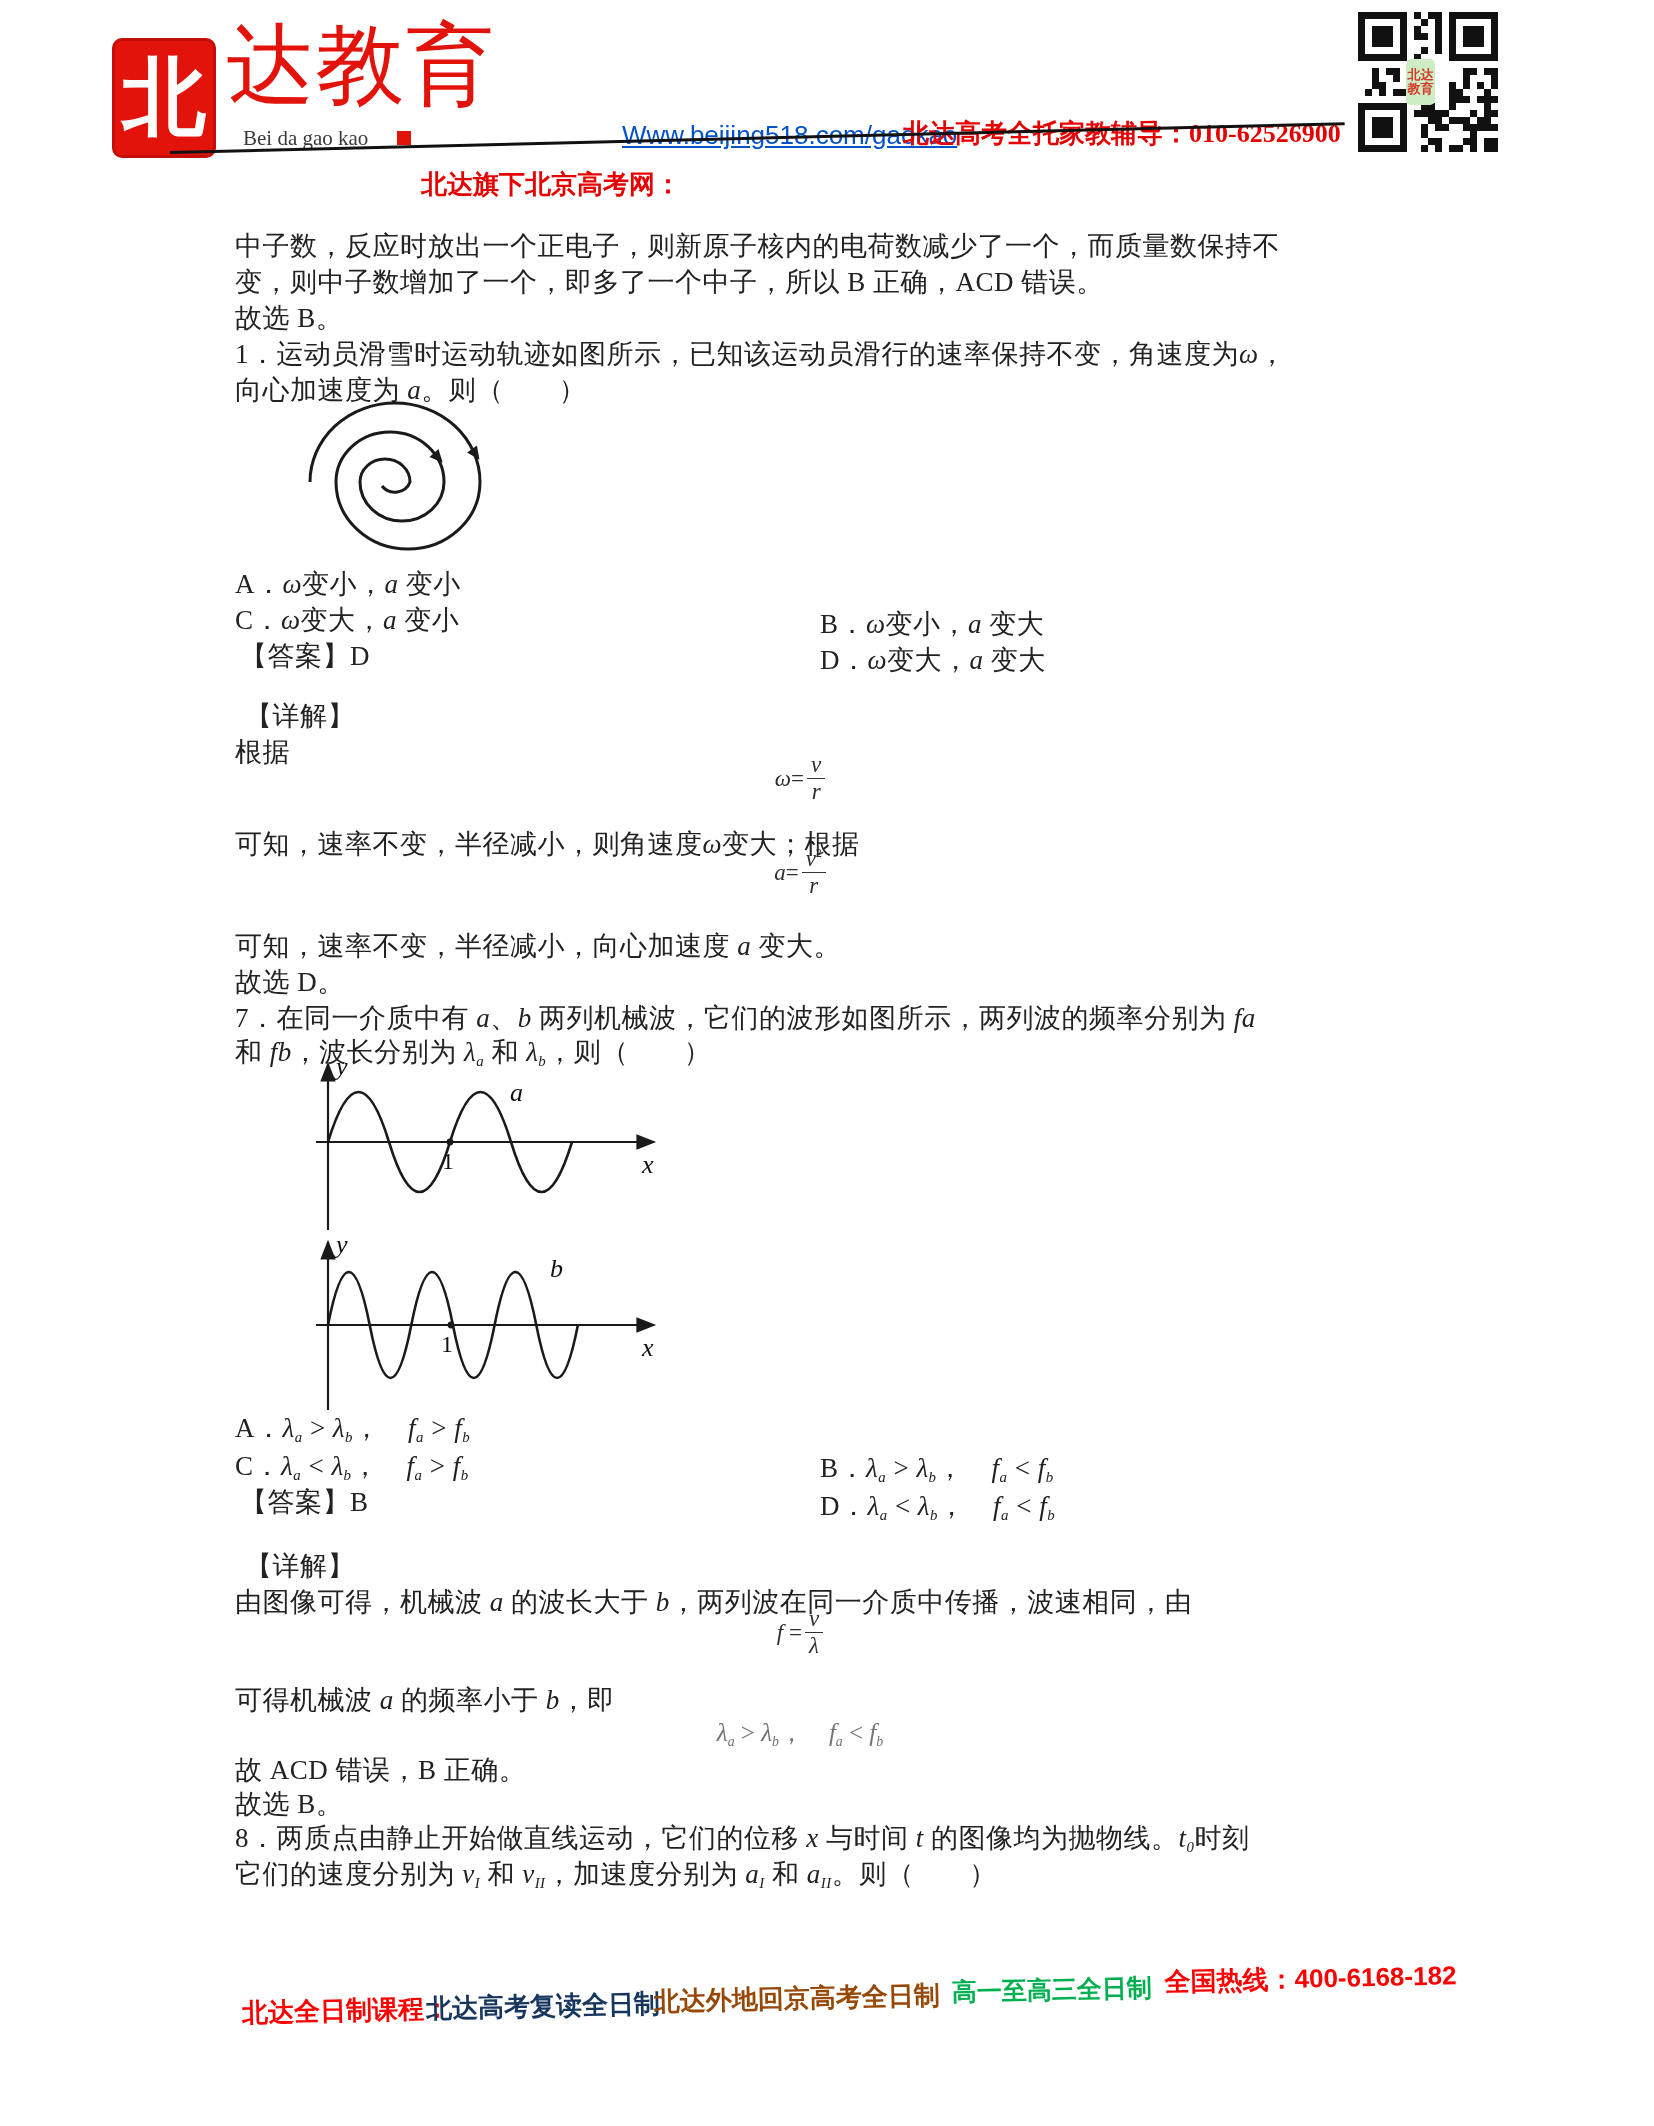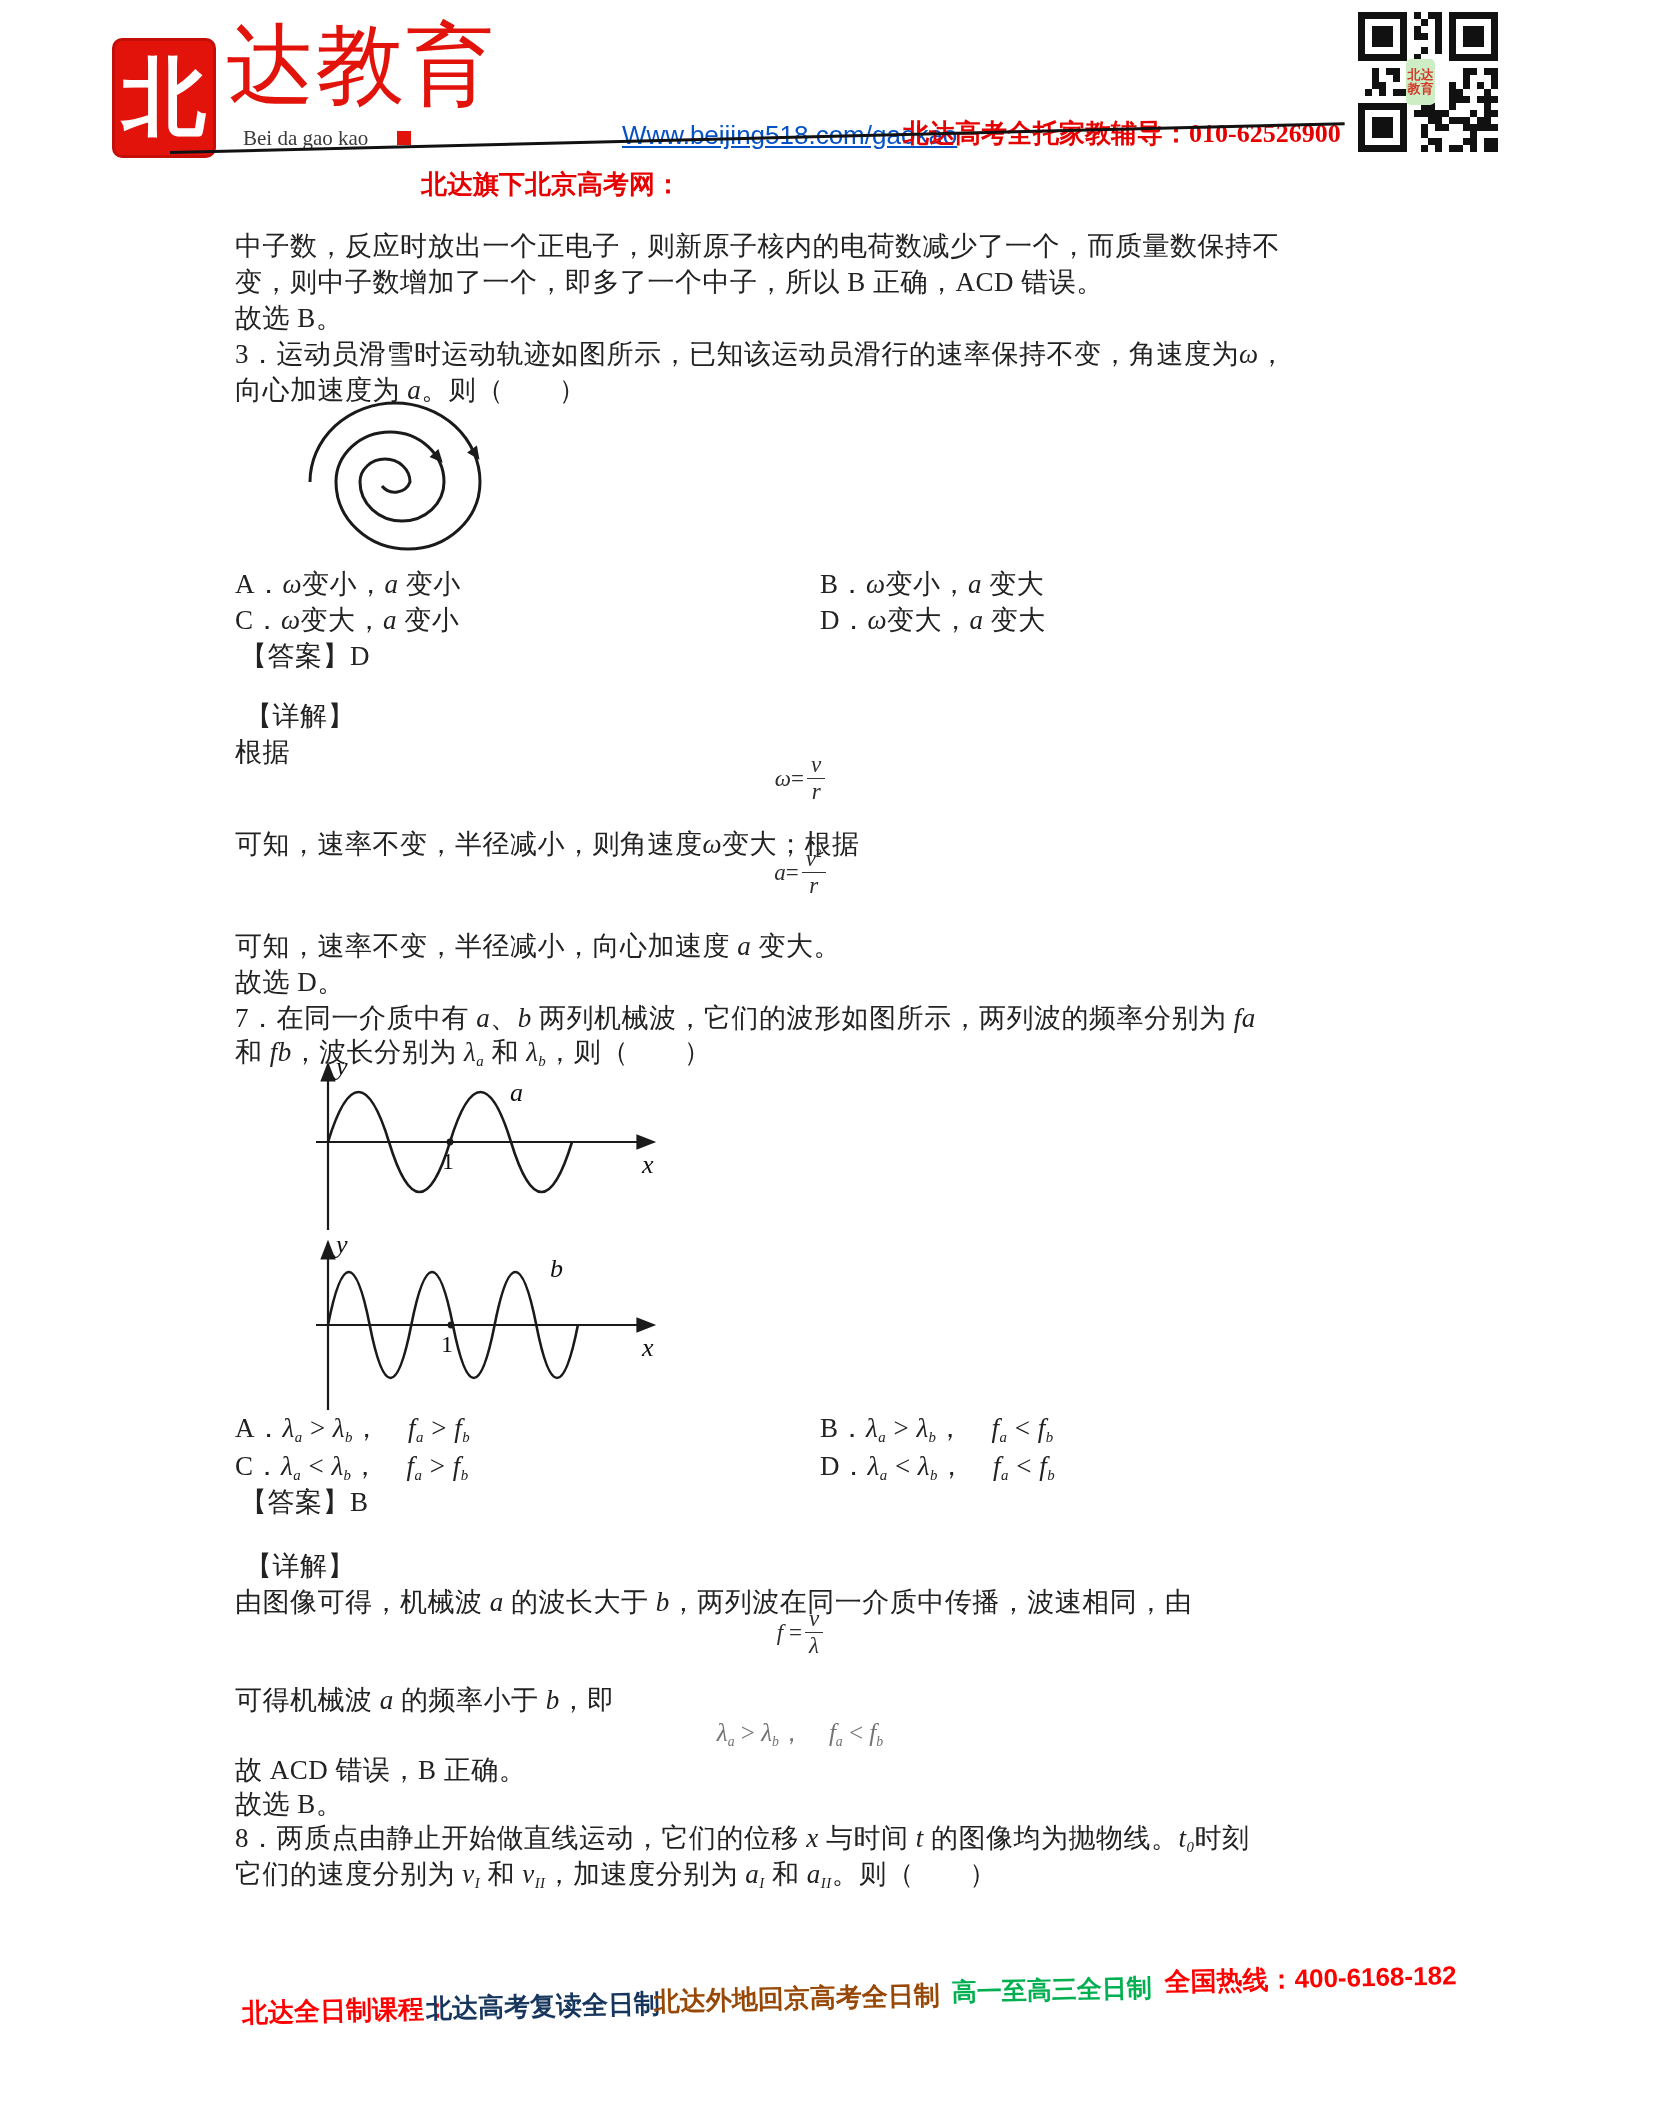--- a/index.html
+++ b/index.html
@@ -19,21 +19,21 @@
   .hdr-line{position:absolute;left:170px;top:151px;width:1175px;height:3px;background:#111;
             transform:rotate(-1.4deg);transform-origin:left center;}
   .qr-box{position:absolute;left:1358px;top:12px;width:142px;height:142px;}
   .qr-badge{position:absolute;left:48px;top:47px;width:29px;height:46px;background:#cdeec4;border-radius:5px;
             display:flex;flex-direction:column;align-items:center;justify-content:center;line-height:1.05;}
   .qr-badge span{color:#d43a2a;font-size:13px;font-weight:bold;}
   
   .line{position:absolute;left:235px;font-size:27px;color:#222;white-space:nowrap;letter-spacing:0.5px;}
   .var{font-style:italic;font-family:"Liberation Serif",serif;}
   .msub{font-style:italic;font-size:0.55em;vertical-align:-0.35em;font-family:"Liberation Serif",serif;}
-  .col2{left:820px;}
+  .col2{left:820px;margin-top:40px;}
   .eq{position:absolute;left:235px;width:1130px;text-align:center;color:#2e2e2e;}
   .eq-inner{display:inline-flex;align-items:center;font-size:23px;}
   .eq-pre{margin-right:3px;}
   .frac{display:inline-flex;flex-direction:column;align-items:center;line-height:1.15;}
   .frac .num{border-bottom:1.4px solid #333;padding:0 4px;font-style:italic;}
   .frac .den{font-style:italic;padding:0 4px;}
   .vsup{font-size:12px;vertical-align:super;font-style:normal;}
   .rel{position:absolute;left:235px;width:1130px;text-align:center;font-size:25px;color:#737373;}
   
   .graph{position:absolute;left:300px;width:380px;height:182px;}
@@ -165,21 +165,21 @@
         <span>北达</span>
         <span>教育</span>
       </div>
     </div>
   </div>
 
   <div class="line" style="top:228px">中子数，反应时放出一个正电子，则新原子核内的电荷数减少了一个，而质量数保持不</div>
   <div class="line" style="top:264px">变，则中子数增加了一个，即多了一个中子，所以 B 正确，ACD 错误。</div>
   <div class="line" style="top:300px">故选 B。</div>
 
-  <div class="line" style="top:336px"><span>3．运动员滑雪时运动轨迹如图所示，已知该运动员滑行的速率保持不变，角速度为</span><span class="var">ω</span><span>，</span></div>
+  <div class="line" style="top:336px"><span>1．运动员滑雪时运动轨迹如图所示，已知该运动员滑行的速率保持不变，角速度为</span><span class="var">ω</span><span>，</span></div>
   <div class="line" style="top:372px"><span>向心加速度为 </span><span class="var">a</span><span>。则（　　）</span></div>
 
   <div style="position:absolute;left:290px;top:398px;width:230px;height:172px">
     <svg width="230" height="172">
       <path class="diagram-stroke" stroke-width="3" d="M 20,84 A 85,79 0 0 1 190,84 A 72,67 0 0 1 46,84 A 54,50 0 0 1 154,84 A 42,39 0 0 1 70,84 A 25,23 0 0 1 120,84 A 16,15 0 0 1 92,88"></path>
       <polygon points="0,-6 13,0 0,6" transform="translate(182,51) rotate(55)" fill="#1a1a1a"></polygon>
       <polygon points="0,-6 13,0 0,6" transform="translate(144,55) rotate(48)" fill="#1a1a1a"></polygon>
     </svg>
   </div>
 

